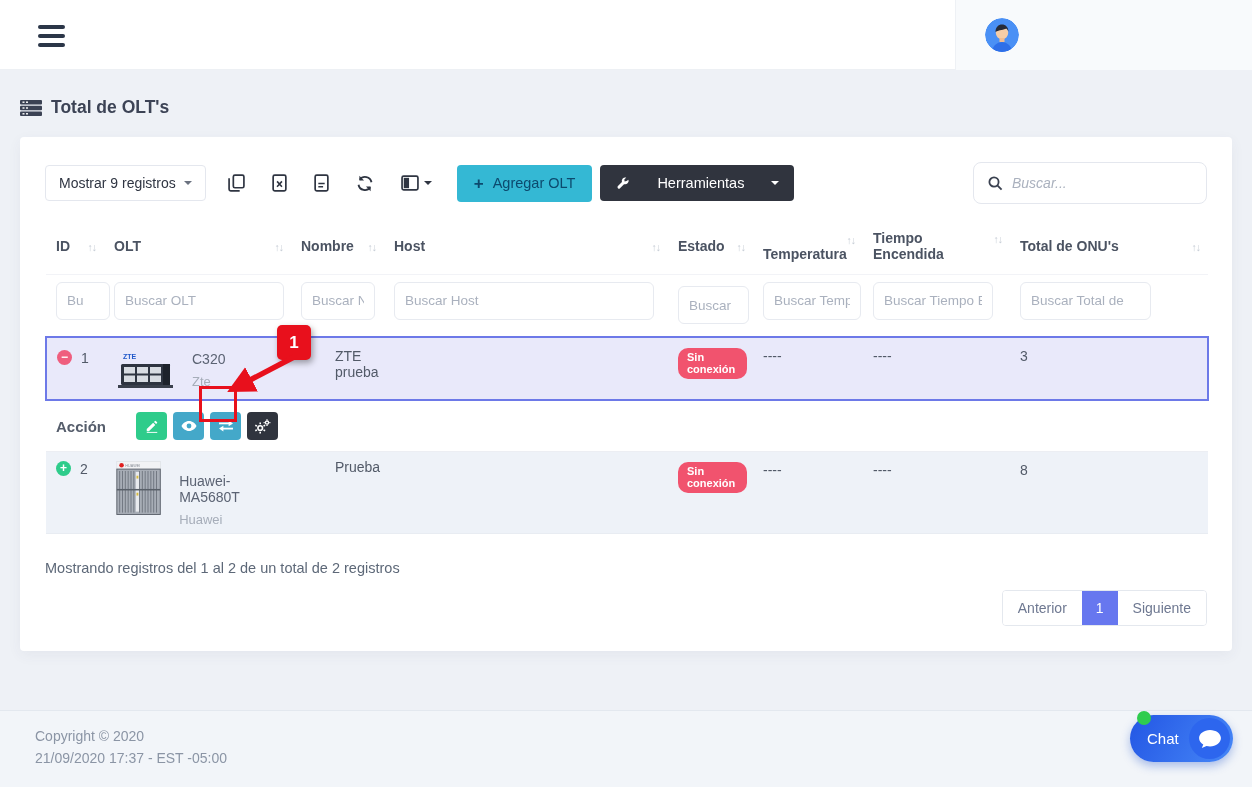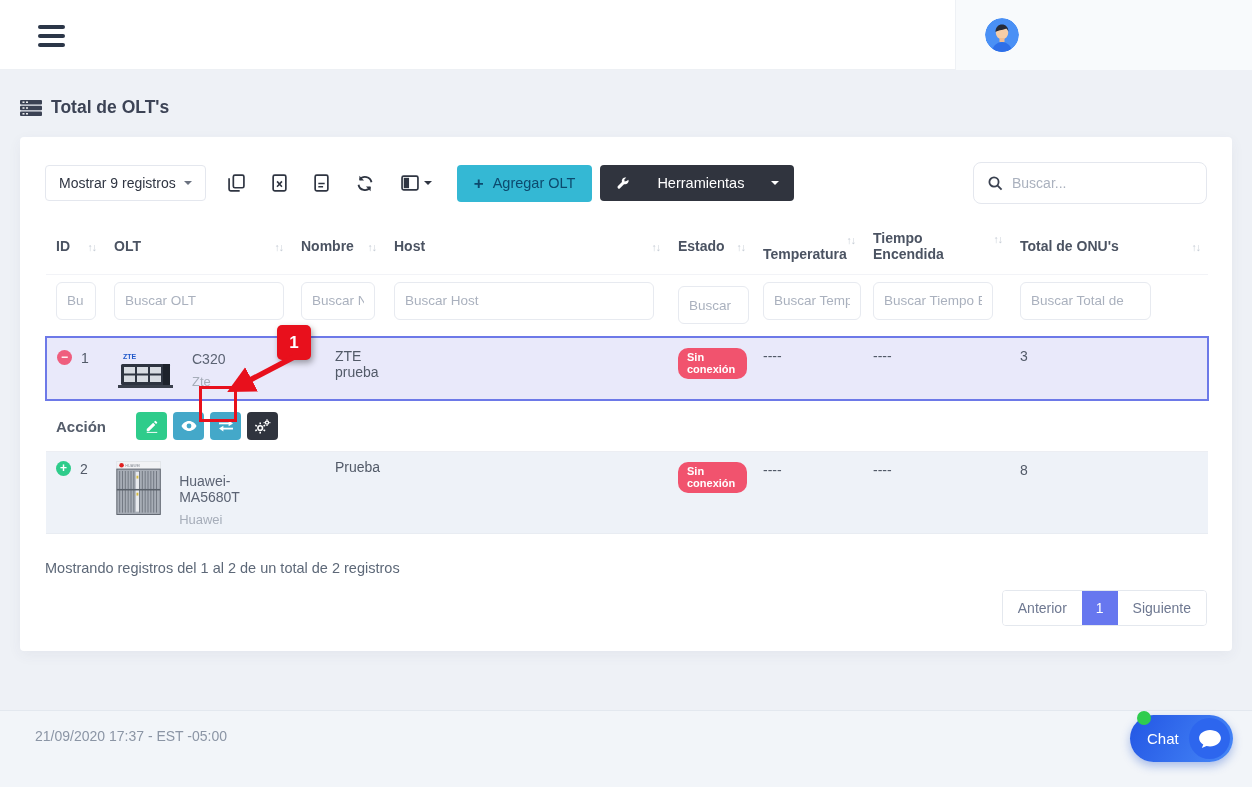--- a/index.html
+++ b/index.html
@@ -24,31 +24,31 @@
   .toolbar { display:flex; align-items:center; }
   .btn { border:none; border-radius:4px; font-family:inherit; cursor:pointer; }
   .btn-entries { background:#fff; border:1px solid #e4e7ee; color:#2f3542; padding:9px 13px; font-size:14px; display:flex; align-items:center; gap:8px; }
   .tool-icons { display:flex; align-items:center; gap:27px; margin-left:22px; }
   .tool-icon { display:flex; align-items:center; gap:5px; cursor:pointer; }
   .btn-add { background:#34b8d4; color:#0c4a6e; padding:10px 17px; margin-left:25px; font-size:14.5px; display:flex; align-items:center; gap:9px; }
   .plus-glyph::before { content:"+"; font-size:17px; font-weight:bold; line-height:1; }
   .btn-tools { background:#30343e; color:#fff; padding:10px 15px; margin-left:8px; font-size:14.5px; display:flex; align-items:center; gap:27px; }
   .caret { width:0; height:0; border-left:4px solid transparent; border-right:4px solid transparent; border-top:4.5px solid currentColor; display:inline-block; }
   .search-box { margin-left:auto; width:234px; height:42px; border:1px solid #e4e7ee; border-radius:8px; background:#fff; display:flex; align-items:center; gap:9px; padding:0 13px; }
-  .search-box input { border:none; outline:none; flex:1; min-width:0; font-family:inherit; font-size:14px; color:#3a4150; background:transparent; }
+  .search-box input { border:none; outline:none; flex:1; min-width:0; font-family:inherit; font-size:14px; color:#3a4150; background:transparent;font-style:italic; }
   ::placeholder { color:#aab1be; opacity:1; }
 
   
   table.data { width:100%; border-collapse:collapse; table-layout:fixed; margin-top:18px; }
   th { text-align:left; font-size:14px; font-weight:bold; color:#4b5362; padding:8px 8px 12px 10px; border-bottom:1px solid #f2f3f7; cursor:pointer; }
   .sort { float:right; color:#c7cdd6; font-size:10.5px; letter-spacing:-1px; margin-top:3px; }
   .sort::after { content:"\2191\2193"; }
   tr.filter-row td { padding:2px 8px 12px 10px; }
   .f-input { height:38px; border:1px solid #e7eaf0; border-radius:6px; font-family:inherit; font-size:13.5px; color:#3a4150; padding:0 10px; background:#fff; outline:none; }
-  .fw-id{width:40px;} .fw-olt{width:170px;} .fw-nombre{width:74px;} .fw-host{width:260px;}
+  .fw-id{width:54px;} .fw-olt{width:170px;} .fw-nombre{width:74px;} .fw-host{width:260px;}
   .fw-estado{width:71px;margin-top:9px;} .fw-temp{width:98px;} .fw-tiempo{width:120px;} .fw-total{width:131px;}
 
   tbody td { font-size:14px; color:#525a68; vertical-align:top; padding:10px 6px 6px 10px; }
   tr.row-selected { background:#e9e9fa; }
   tr.row-selected td { border-top:2px solid #6d79e8; border-bottom:2px solid #6d79e8; }
   tr.row-selected td:first-child { border-left:2px solid #6d79e8; }
   tr.row-selected td:last-child { border-right:2px solid #6d79e8; }
   tr.row-even { background:#eef2f8; }
   tr.row-even td { border-bottom:1px solid #e8ecf2; padding-top:7px; }
   tr.action-row td { padding:11px 6px 11px 10px; border-bottom:1px solid #eceef3; background:#fff; }
@@ -382,20 +382,21 @@
       <marker id="ah" markerWidth="5" markerHeight="5" refX="3.4" refY="2.5" orient="auto">
         <path d="M0,0 L5,2.5 L0,5 z" fill="#e8101c"></path>
       </marker>
     </defs>
     <line x1="76" y1="5" x2="17" y2="36" stroke="#e8101c" stroke-width="5.5" marker-end="url(#ah)"></line>
   </svg>
   <div class="ann-outline"></div>
 
   <div class="footer">
     <div class="footer-text">
+      <div>Copyright © 2020</div>
       <div>21/09/2020 17:37 - EST -05:00</div>
     </div>
   </div>
 
   <div class="chat">
     <span class="chat-dot"></span>
     <span class="chat-label">Chat</span>
     <span class="chat-circle">
       <svg width="24" height="20" viewBox="0 0 26 22">
         <path d="M13 1C6.4 1 1 5 1 10c0 2.9 1.8 5.4 4.6 7L4 21l5.2-2.3c1.2.3 2.5.5 3.8.5 6.6 0 12-4.1 12-9.2S19.6 1 13 1z" fill="#ffffff"></path>

